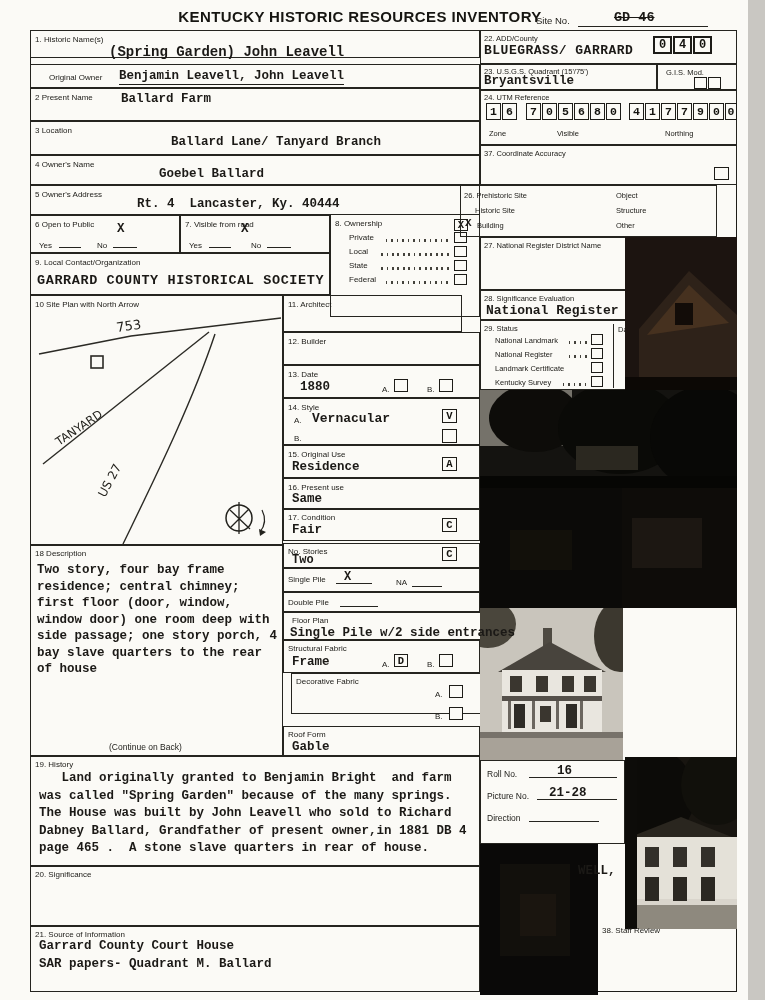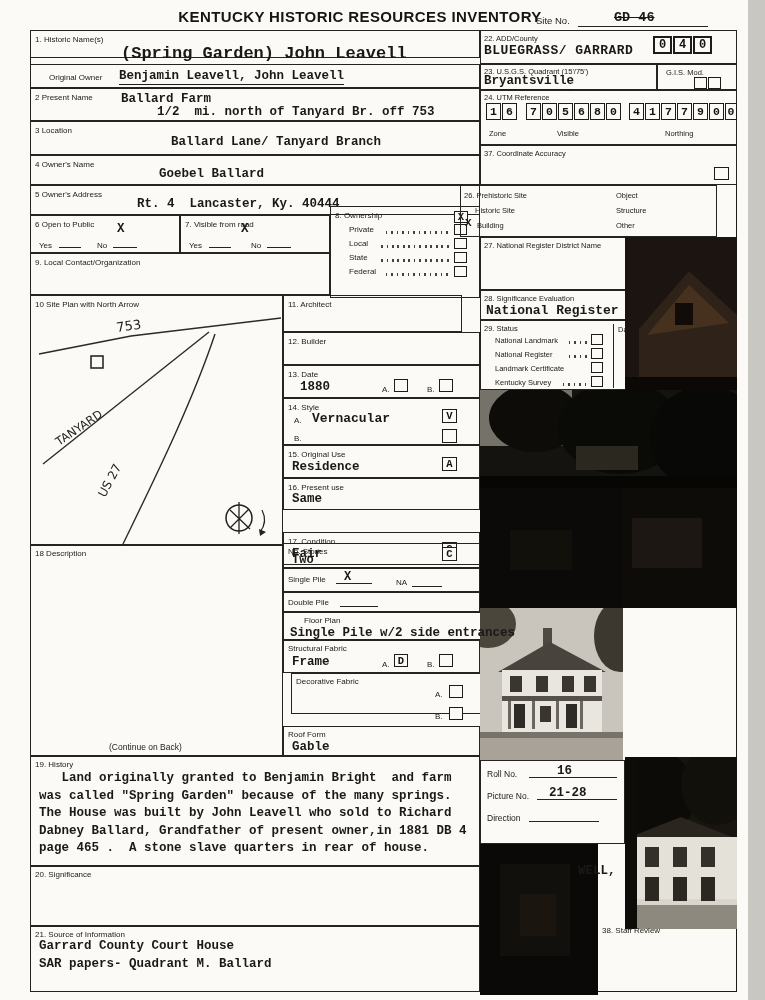--- a/index.html
+++ b/index.html
@@ -28,32 +28,31 @@
 
 <div class="title" style="left:150px;top:8px;width:420px;text-align:center">KENTUCKY HISTORIC RESOURCES INVENTORY</div>
 <div class="lbl" style="left:536px;top:15px;font-size:9.5px">Site No.</div>
 <div class="blank" style="left:578px;top:10px;width:130px;height:17px"></div>
 <div class="typed strike" style="left:614px;top:10px;font-size:13.5px">GD 46</div>
 
 <div class="frame" style="left:30px;top:30px;width:707px;height:962px"></div>
 
 <div class="cell" style="left:30px;top:30px;width:450px;height:28px">
   <span class="lbl" style="left:4px;top:4px">1. Historic Name(s)</span>
-  <span class="typed" style="left:90px;top:13px;font-size:17px">(Spring Garden) John Leavell</span>
+  <span class="typed" style="left:78px;top:13px;font-size:14px">(Spring Garden) John Leavell</span>
 </div>
 
 <div class="cell" style="left:30px;top:64px;width:450px;height:24px">
   <span class="lbl" style="left:18px;top:8px">Original Owner</span>
   <span class="typed und" style="left:88px;top:4px">Benjamin Leavell, John Leavell</span>
 </div>
 
 <div class="cell" style="left:30px;top:88px;width:450px;height:33px">
   <span class="lbl" style="left:4px;top:4px">2  Present Name</span>
   <span class="typed" style="left:90px;top:3px">Ballard Farm</span>
-  <span class="typed" style="left:126px;top:16px">1/2  mi. north of Tanyard Br. off 753</span>
 </div>
 
 <div class="cell" style="left:30px;top:121px;width:450px;height:34px">
   <span class="lbl" style="left:4px;top:4px">3  Location</span>
   <span class="typed" style="left:140px;top:13px">Ballard Lane/ Tanyard Branch</span>
 </div>
 
 <div class="cell" style="left:30px;top:155px;width:450px;height:30px">
   <span class="lbl" style="left:4px;top:4px">4  Owner's Name</span>
   <span class="typed" style="left:128px;top:11px">Goebel Ballard</span>
@@ -75,39 +74,40 @@
 
 <div class="cell" style="left:180px;top:215px;width:150px;height:38px">
   <span class="lbl" style="left:4px;top:4px">7. Visible from road</span>
   <span class="typed" style="left:60px;top:6px">X</span>
   <span class="lbl" style="left:8px;top:25px">Yes</span>
   <span class="blank" style="left:28px;top:18px;width:22px;height:14px"></span>
   <span class="lbl" style="left:70px;top:25px">No</span>
   <span class="blank" style="left:86px;top:18px;width:24px;height:14px"></span>
 </div>
 
-<div class="cell" style="left:330px;top:206px;width:150px;height:92px">
+<div class="cell" style="left:330px;top:214px;width:150px;height:103px">
   <span class="lbl" style="left:4px;top:4px">8. Ownership</span>
   <span class="bx" style="left:123px;top:4px;width:14px;height:12px">X</span>
   <span class="lbl" style="left:18px;top:18px">Private</span>
   <span class="dots" style="left:55px;top:24px;width:64px"></span>
   <span class="bx" style="left:123px;top:17px;width:13px;height:11px"></span>
   <span class="lbl" style="left:18px;top:32px">Local</span>
   <span class="dots" style="left:50px;top:38px;width:69px"></span>
   <span class="bx" style="left:123px;top:31px;width:13px;height:11px"></span>
   <span class="lbl" style="left:18px;top:46px">State</span>
   <span class="dots" style="left:50px;top:52px;width:69px"></span>
   <span class="bx" style="left:123px;top:45px;width:13px;height:11px"></span>
   <span class="lbl" style="left:18px;top:60px">Federal</span>
   <span class="dots" style="left:55px;top:66px;width:64px"></span>
   <span class="bx" style="left:123px;top:59px;width:13px;height:11px"></span>
 </div>
 
 <div class="cell" style="left:30px;top:253px;width:300px;height:42px">
   <span class="lbl" style="left:4px;top:4px">9. Local Contact/Organization</span>
+  <span class="typed" style="left:6px;top:19px;font-size:13.5px;letter-spacing:.6px">GARRARD COUNTY HISTORICAL SOCIETY</span>
 </div>
 
 <div class="cell" style="left:30px;top:295px;width:253px;height:250px">
   <span class="lbl" style="left:4px;top:4px">10  Site Plan with North Arrow</span>
   <svg width="253" height="250" viewBox="0 0 253 250" style="position:absolute;left:0;top:0">
     <path d="M 8,58 L 100,40 L 250,22" stroke="#2b2a25" fill="none" stroke-width="1.6"></path>
     <rect x="60" y="60" width="12" height="12" fill="none" stroke="#2b2a25" stroke-width="1.6"></rect>
     <path d="M 178,36 L 12,168" stroke="#2b2a25" stroke-width="1.4"></path>
     <path d="M 184,38 C 160,110 120,190 92,248" stroke="#2b2a25" stroke-width="1.4" fill="none"></path>
     <text transform="translate(86,36) rotate(-8)" font-family="DejaVu Sans" font-size="13" fill="#23221d">753</text>
@@ -152,21 +152,21 @@
   <span class="lbl" style="left:4px;top:4px">15. Original Use</span>
   <span class="typed" style="left:8px;top:14px">Residence</span>
   <span class="bx" style="left:158px;top:11px;width:15px;height:14px">A</span>
 </div>
 
 <div class="cell" style="left:283px;top:478px;width:197px;height:32px">
   <span class="lbl" style="left:4px;top:4px">16. Present use</span>
   <span class="typed" style="left:8px;top:13px">Same</span>
 </div>
 
-<div class="cell" style="left:283px;top:532px;width:197px;height:33px">
+<div class="cell" style="left:283px;top:508px;width:197px;height:33px">
   <span class="lbl" style="left:4px;top:4px">17. Condition</span>
   <span class="typed" style="left:8px;top:14px">Fair</span>
   <span class="bx" style="left:158px;top:9px;width:15px;height:14px">C</span>
 </div>
 
 <div class="cell" style="left:283px;top:543px;width:197px;height:25px">
   <span class="lbl" style="left:4px;top:3px">No. Stories</span>
   <span class="typed" style="left:8px;top:9px;font-size:12px">Two</span>
   <span class="bx" style="left:158px;top:3px;width:15px;height:14px">C</span>
 </div>
@@ -178,21 +178,21 @@
   <span class="lbl" style="left:112px;top:9px">NA</span>
   <span class="blank" style="left:128px;top:4px;width:30px;height:14px"></span>
 </div>
 
 <div class="cell" style="left:283px;top:592px;width:197px;height:20px">
   <span class="lbl" style="left:4px;top:5px">Double Pile</span>
   <span class="blank" style="left:56px;top:1px;width:38px;height:13px"></span>
 </div>
 
 <div class="cell" style="left:283px;top:612px;width:197px;height:28px;z-index:25;border-right:none">
-  <span class="lbl" style="left:20px;top:3px">Floor Plan</span>
+  <span class="lbl" style="left:8px;top:3px">Floor Plan</span>
   <span class="typed" style="left:6px;top:13px">Single Pile w/2 side entrances</span>
 </div>
 
 <div class="cell" style="left:283px;top:640px;width:197px;height:33px">
   <span class="lbl" style="left:4px;top:3px">Structural Fabric</span>
   <span class="typed" style="left:8px;top:14px">Frame</span>
   <span class="lbl" style="left:98px;top:19px">A.</span>
   <span class="bx" style="left:110px;top:13px;width:14px;height:13px">D</span>
   <span class="lbl" style="left:143px;top:19px">B.</span>
   <span class="bx" style="left:155px;top:13px;width:14px;height:13px"></span>
@@ -206,20 +206,21 @@
   <span class="bx" style="left:157px;top:33px;width:14px;height:13px"></span>
 </div>
 
 <div class="cell" style="left:283px;top:726px;width:197px;height:30px">
   <span class="lbl" style="left:4px;top:3px">Roof Form</span>
   <span class="typed" style="left:8px;top:13px">Gable</span>
 </div>
 
 <div class="cell" style="left:30px;top:545px;width:253px;height:211px">
   <span class="lbl" style="left:4px;top:3px">18  Description</span>
+  <div class="typedblock" style="left:6px;top:16px;width:246px">Two story, four bay frame residence; central chimney; first floor (door, window, window door) one room deep with side passage; one story porch, 4 bay slave quarters to the rear of house</div>
   <span class="lbl" style="left:78px;top:196px;font-size:8.5px">(Continue on Back)</span>
 </div>
 
 <div class="cell" style="left:30px;top:756px;width:450px;height:110px">
   <span class="lbl" style="left:4px;top:3px">19. History</span>
   <div class="typedblock" style="left:8px;top:13px;width:436px;line-height:17.5px">   Land originally granted to Benjamin Bright  and farm was called "Spring Garden" because of the many springs. The House was built by John Leavell who sold to Richard Dabney Ballard, Grandfather of present owner,in 1881 DB 4 page 465 .  A stone slave quarters in rear of house.</div>
 </div>
 
 <div class="cell" style="left:30px;top:866px;width:450px;height:60px">
   <span class="lbl" style="left:4px;top:3px">20. Significance</span>

